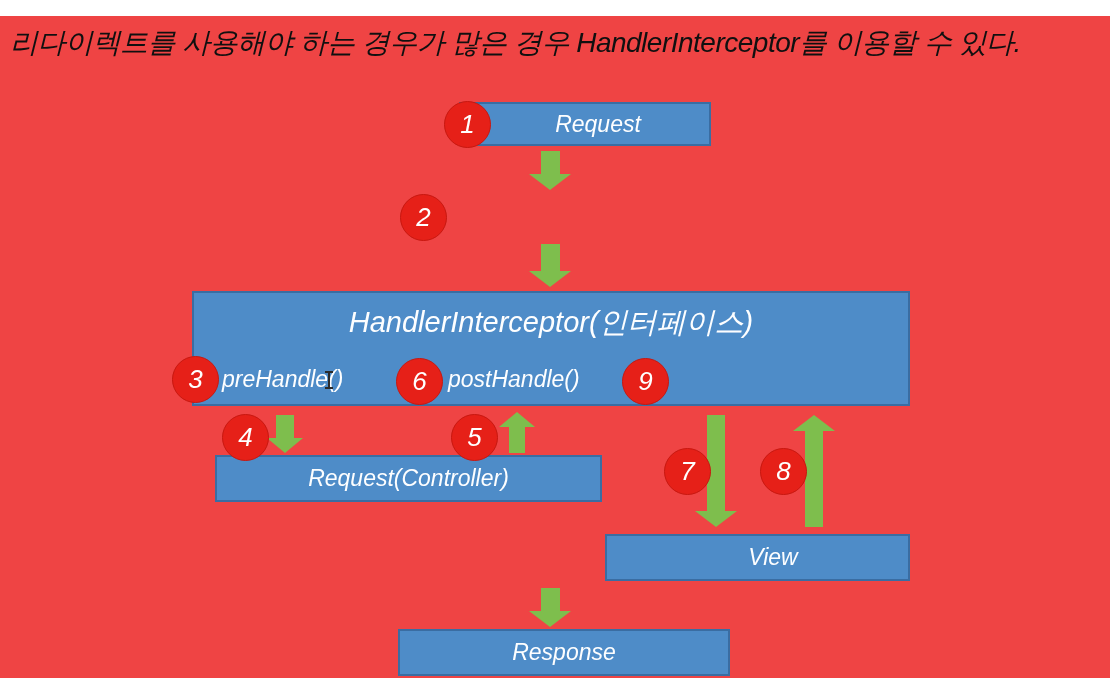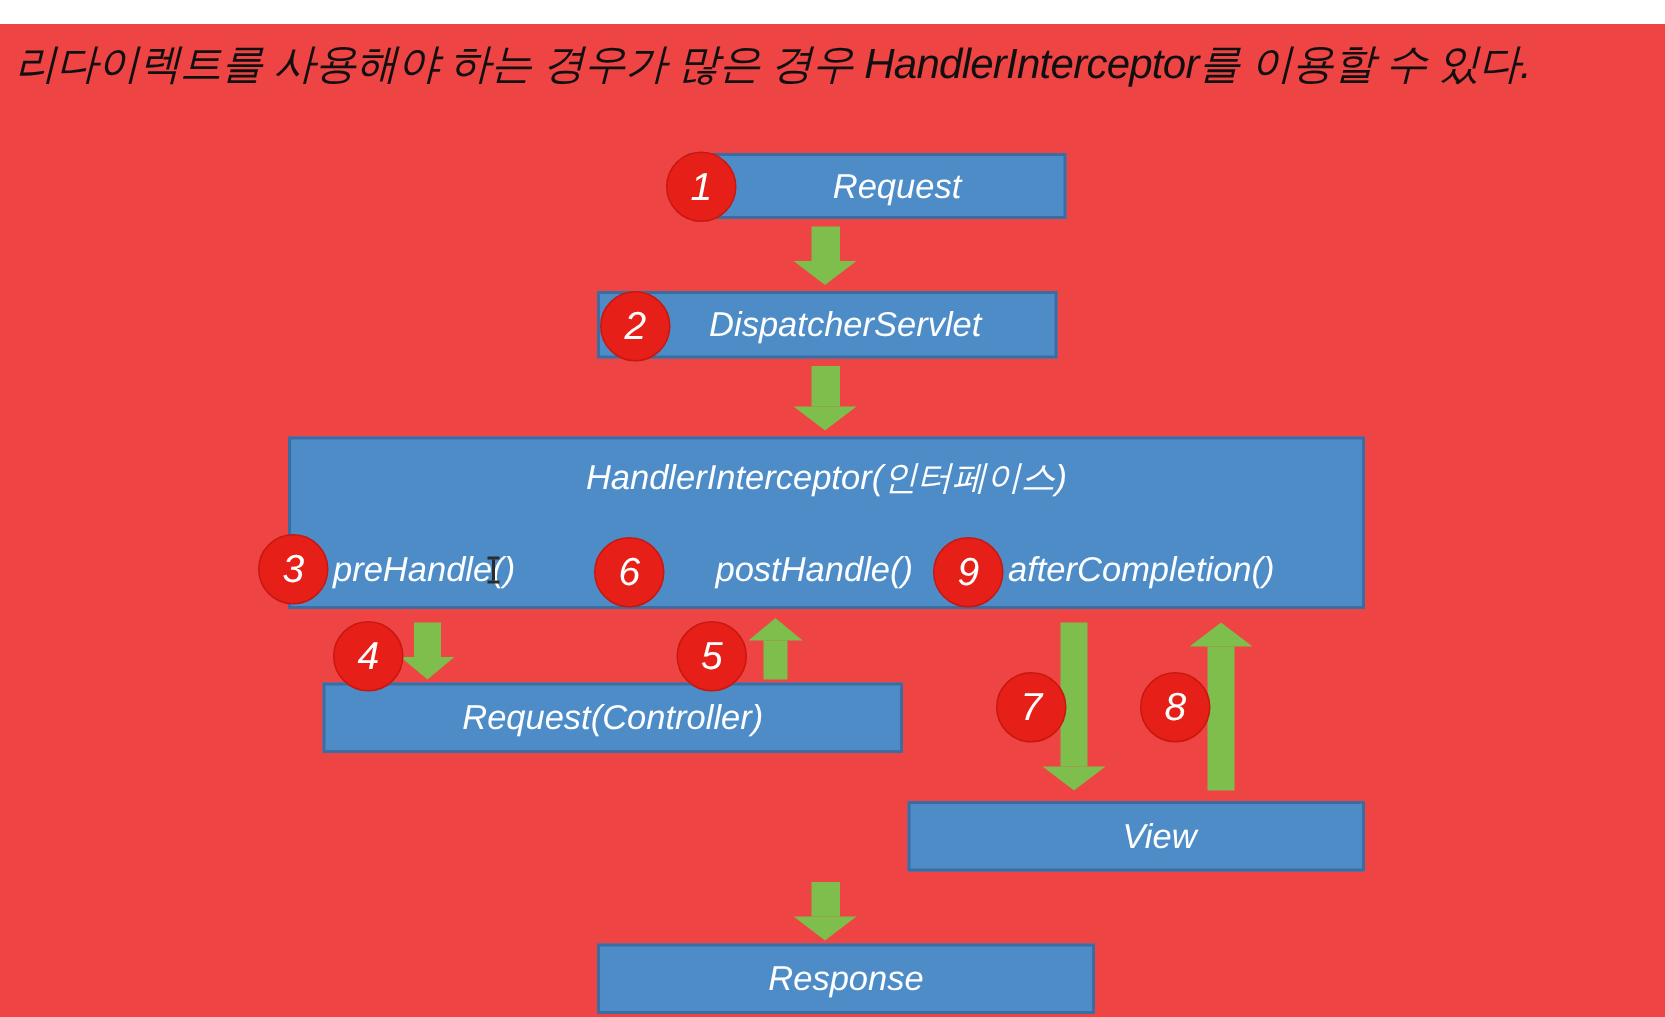--- a/index.html
+++ b/index.html
@@ -35,27 +35,27 @@
   .box-request .lbl{padding-left:26px;}
   .box-dispatcher{left:398px;top:178px;width:307px;height:45px;}
   .box-dispatcher .lbl{padding-left:24px;}
   .box-interceptor{left:192px;top:275px;width:718px;height:115px;display:block;}
   .box-handler{left:215px;top:439px;width:387px;height:47px;}
   .box-view{left:605px;top:518px;width:305px;height:47px;padding-left:31px;}
   .box-response{left:398px;top:613px;width:332px;height:47px;}
 
   .interceptor-title{
     position:absolute;left:0;top:10px;width:100%;text-align:center;
-    font-size:23px;color:var(--box-text);white-space:nowrap;
+    font-size:29px;color:var(--box-text);white-space:nowrap;
   }
   .method{
     position:absolute;font-size:23px;color:var(--box-text);white-space:nowrap;
   }
   .method-pre{left:222px;top:350px;}
-  .method-post{left:448px;top:350px;margin-left:29px;}
+  .method-post{left:448px;top:350px;}
   .method-after{left:672px;top:350px;}
 
   .badge{
     position:absolute;width:47px;height:47px;border-radius:50%;
     background:var(--badge-red);border:1px solid var(--badge-border);
     color:#ffffff;font-size:26px;
     display:flex;align-items:center;justify-content:center;
     z-index:5;
   }
   .badge-1{left:444px;top:85px;}
@@ -96,31 +96,27 @@
 <body>
 
 <div class="stage">
 
   <div class="slide-title">리다이렉트를 사용해야 하는 경우가 많은 경우 HandlerInterceptor를 이용할 수 있다.</div>
 
   <div class="box box-request">
     <span class="lbl">Request</span>
   </div>
 
-  <div class="box box-dispatcher">
-    <span class="lbl">DispatcherServlet</span>
-  </div>
 
   <div class="box box-interceptor">
     <div class="interceptor-title">HandlerInterceptor(인터페이스)</div>
   </div>
 
   <div class="method method-pre">preHandle()</div>
   <div class="method method-post">postHandle()</div>
-  <div class="method method-after">afterCompletion()</div>
 
   <div class="box box-handler">
     <span class="lbl">Request(Controller)</span>
   </div>
 
   <div class="box box-view">
     <span class="lbl">View</span>
   </div>
 
   <div class="box box-response">

